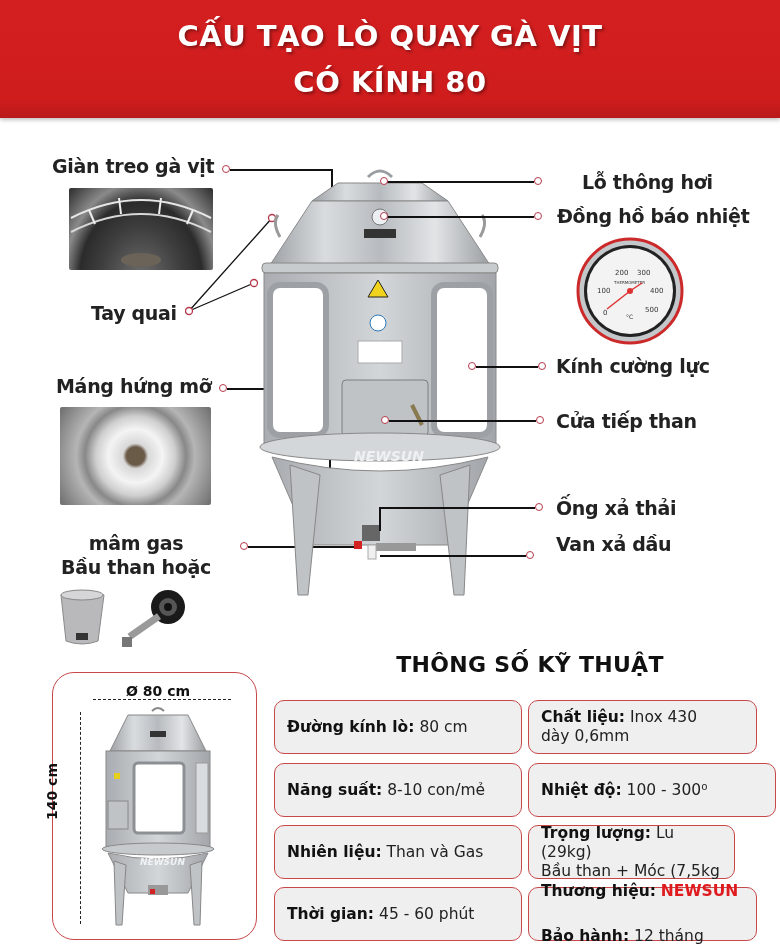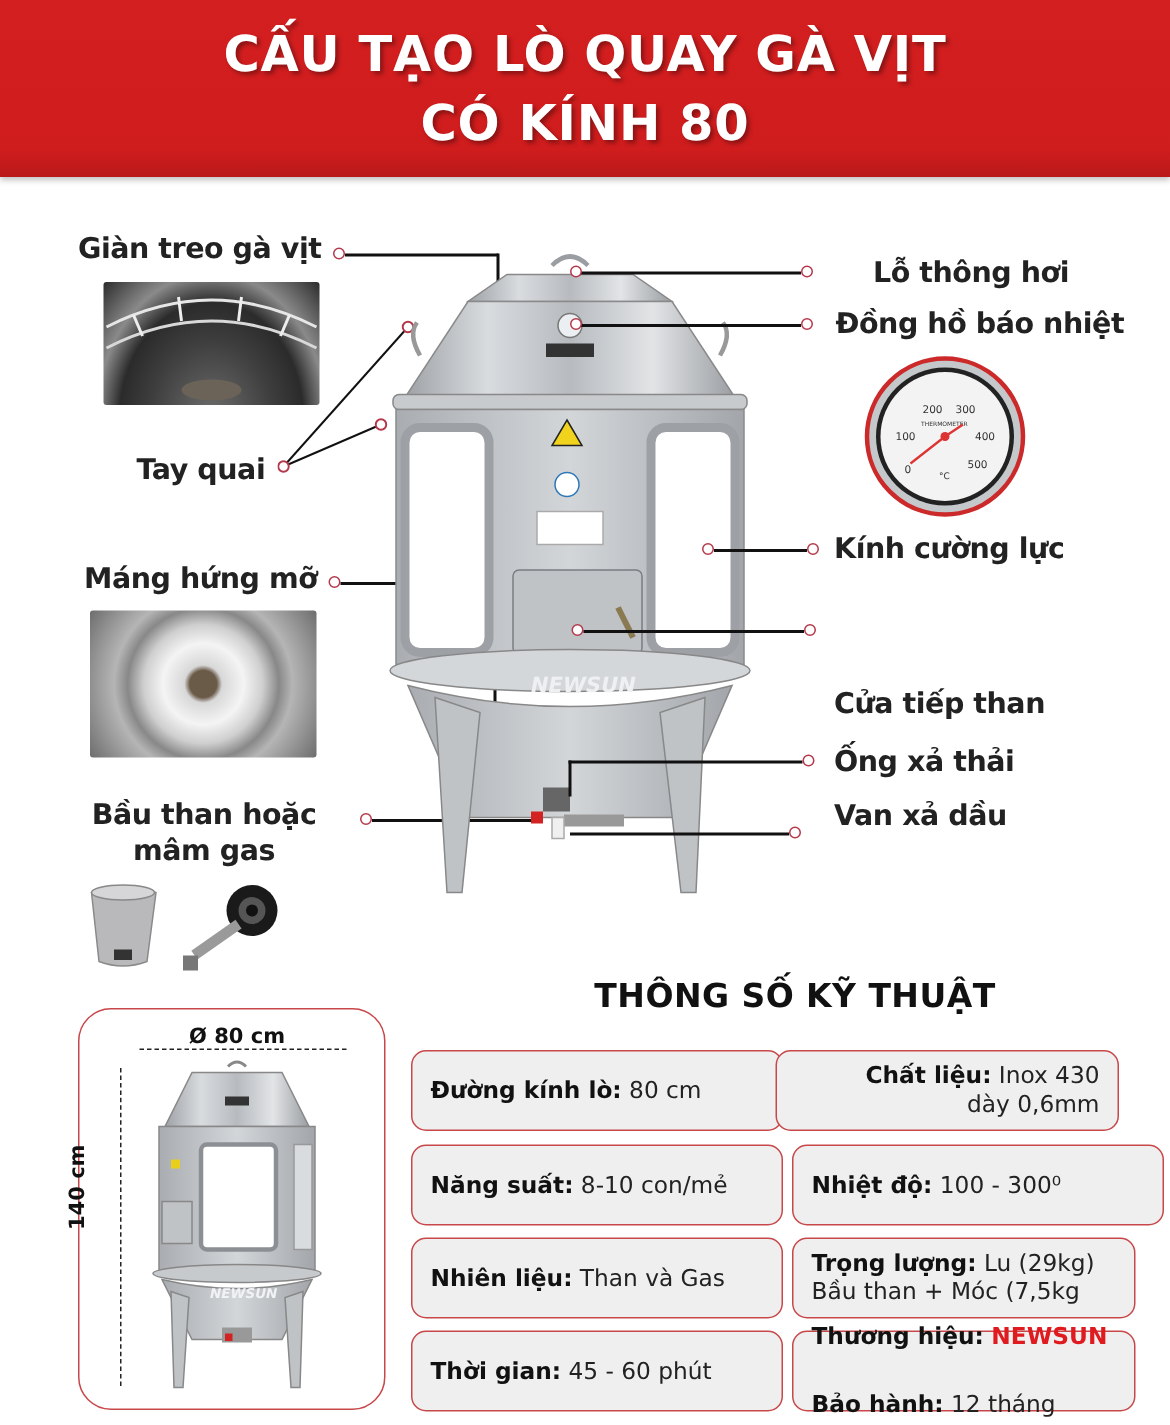--- a/index.html
+++ b/index.html
@@ -1,18 +1,18 @@
 <!DOCTYPE html>
 <html><head>
 <meta charset="utf-8">
 <style>
   * { margin: 0; padding: 0; box-sizing: border-box; }
   body { width: 780px; height: 950px; background: #ffffff; font-family: "DejaVu Sans", sans-serif; position: relative; overflow: hidden; color: #1f1f1f; }
   .header { position: absolute; left: 0; top: 0; width: 780px; height: 118px; background: linear-gradient(180deg, #d41f20 0%, #cf1c1d 85%, #b8191a 100%); box-shadow: 0 2px 4px rgba(0,0,0,0.25); display: flex; flex-direction: column; align-items: center; justify-content: center; }
-  .header .line { color: #fff; font-weight: bold; font-size: 33px; line-height: 46px; letter-spacing: 0.5px; text-shadow: 2px 2px 3px rgba(0,0,0,0.35); font-family: "DejaVu Sans", sans-serif; }
+  .header .line { color: #fff; font-weight: bold; font-size: 29px; line-height: 46px; letter-spacing: 0.5px; text-shadow: 2px 2px 3px rgba(0,0,0,0.35); font-family: "DejaVu Sans", sans-serif; }
 
   .label { position: absolute; font-weight: bold; font-size: 19px; color: #222; white-space: nowrap; font-family: "DejaVu Sans", sans-serif; letter-spacing: -0.3px; }
   .label.center { text-align: center; }
   .dot { position: absolute; width: 8px; height: 8px; border: 1.5px solid #b5384a; border-radius: 50%; background: #fff; }
   .line-h { position: absolute; height: 1.5px; background: #111; }
   .line-v { position: absolute; width: 1.5px; background: #111; }
 
   .photo { position: absolute; border-radius: 2px; overflow: hidden; }
 
   
@@ -63,22 +63,22 @@
 </svg>
 
 <div class="label" style="left:56px; top:375px;">Máng hứng mỡ</div>
 <div class="dot" style="left:219px; top:384px;"></div>
 <div class="line-h" style="left:227px; top:388px; width:103px;"></div>
 <div class="line-v" style="left:329px; top:388px; height:127px;"></div>
 
 <div class="photo" style="left:60px; top:407px; width:151px; height:98px; background: radial-gradient(circle at 50% 50%, #6a5a48 0%, #6a5a48 10%, #d8d8d8 14%, #f4f4f4 30%, #cfcfcf 44%, #888 56%, #b5b5b5 66%, #6d6d6d 100%);"></div>
 
 <div class="label center" style="left:56px; top:531px; width:160px; line-height:24px;">
+  <div>mâm gas</div>
   <div>Bầu than hoặc</div>
-  <div>mâm gas</div>
 </div>
 <div class="dot" style="left:240px; top:542px;"></div>
 <div class="line-h" style="left:248px; top:546px; width:110px;"></div>
 
 <svg style="position:absolute; left:56px; top:585px;" width="130" height="72">
   <path d="M5 10 Q26 2 48 10 L42 56 Q26 62 10 56 Z" fill="#b9b9bb" stroke="#8a8a8a"></path>
   <ellipse cx="26" cy="10" rx="21" ry="5" fill="#d6d6d8" stroke="#888"></ellipse>
   <rect x="20" y="48" width="12" height="7" fill="#333"></rect>
   <circle cx="112" cy="22" r="17" fill="#1a1a1a"></circle>
   <circle cx="112" cy="22" r="9" fill="#555"></circle>
@@ -170,21 +170,21 @@
 </svg>
 
 <div class="dot" style="left:468px; top:362px;"></div>
 <div class="line-h" style="left:476px; top:366px; width:62px;"></div>
 <div class="dot" style="left:538px; top:362px;"></div>
 <div class="label" style="left:556px; top:355px;">Kính cường lực</div>
 
 <div class="dot" style="left:381px; top:416px;"></div>
 <div class="line-h" style="left:389px; top:420px; width:147px;"></div>
 <div class="dot" style="left:536px; top:416px;"></div>
-<div class="label" style="left:556px; top:410px;margin-top:48px;">Cửa tiếp than</div>
+<div class="label" style="left:556px; top:410px;">Cửa tiếp than</div>
 
 <div class="line-v" style="left:379px; top:507px; height:24px;"></div>
 <div class="line-h" style="left:379px; top:507px; width:156px;"></div>
 <div class="dot" style="left:535px; top:503px;"></div>
 <div class="label" style="left:556px; top:497px;">Ống xả thải</div>
 
 <div class="line-h" style="left:380px; top:555px; width:146px;"></div>
 <div class="dot" style="left:526px; top:551px;"></div>
 <div class="label" style="left:556px; top:533px;">Van xả dầu</div>
 
@@ -210,36 +210,36 @@
   <path d="M106 156 L94 160 L98 220 L104 220 Z" fill="#bfc3c6" stroke="#888"></path>
   <rect x="52" y="180" width="20" height="10" fill="#999"></rect>
   <rect x="54" y="184" width="5" height="5" fill="#d32222"></rect>
 </svg>
 
 <div class="specs-title">THÔNG SỐ KỸ THUẬT</div>
 
 <div class="card" style="left:274px; top:700px; width:248px; height:54px;">
   <div><b>Đường kính lò:</b> <span>80 cm</span></div>
 </div>
-<div class="card" style="left:517px; top:700px; width:229px; height:54px;text-align:right;">
+<div class="card" style="left:528px; top:700px; width:229px; height:54px;">
   <div><b>Chất liệu:</b> <span>Inox 430</span></div>
   <div>dày 0,6mm</div>
 </div>
 
 <div class="card" style="left:274px; top:763px; width:248px; height:54px;">
   <div><b>Năng suất:</b> <span>8-10 con/mẻ</span></div>
 </div>
 <div class="card" style="left:528px; top:763px; width:248px; height:54px;">
   <div><b>Nhiệt độ:</b> <span>100 - 300⁰</span></div>
 </div>
 
 <div class="card" style="left:274px; top:825px; width:248px; height:54px;">
   <div><b>Nhiên liệu:</b> <span>Than và Gas</span></div>
 </div>
-<div class="card" style="left:528px; top:825px; width:229px; height:54px;">
+<div class="card" style="left:528px; top:825px; width:207px; height:54px;">
   <div><b>Trọng lượng:</b> <span>Lu (29kg)</span></div>
   <div>Bầu than + Móc (7,5kg</div>
 </div>
 
 <div class="card" style="left:274px; top:887px; width:248px; height:54px;">
   <div><b>Thời gian:</b> <span>45 - 60 phút</span></div>
 </div>
 <div class="card" style="left:528px; top:887px; width:229px; height:54px;gap:26px;">
   <div><b>Thương hiệu:</b> <span class="brand">NEWSUN</span></div>
   <div><b>Bảo hành:</b> <span>12 tháng</span></div>

